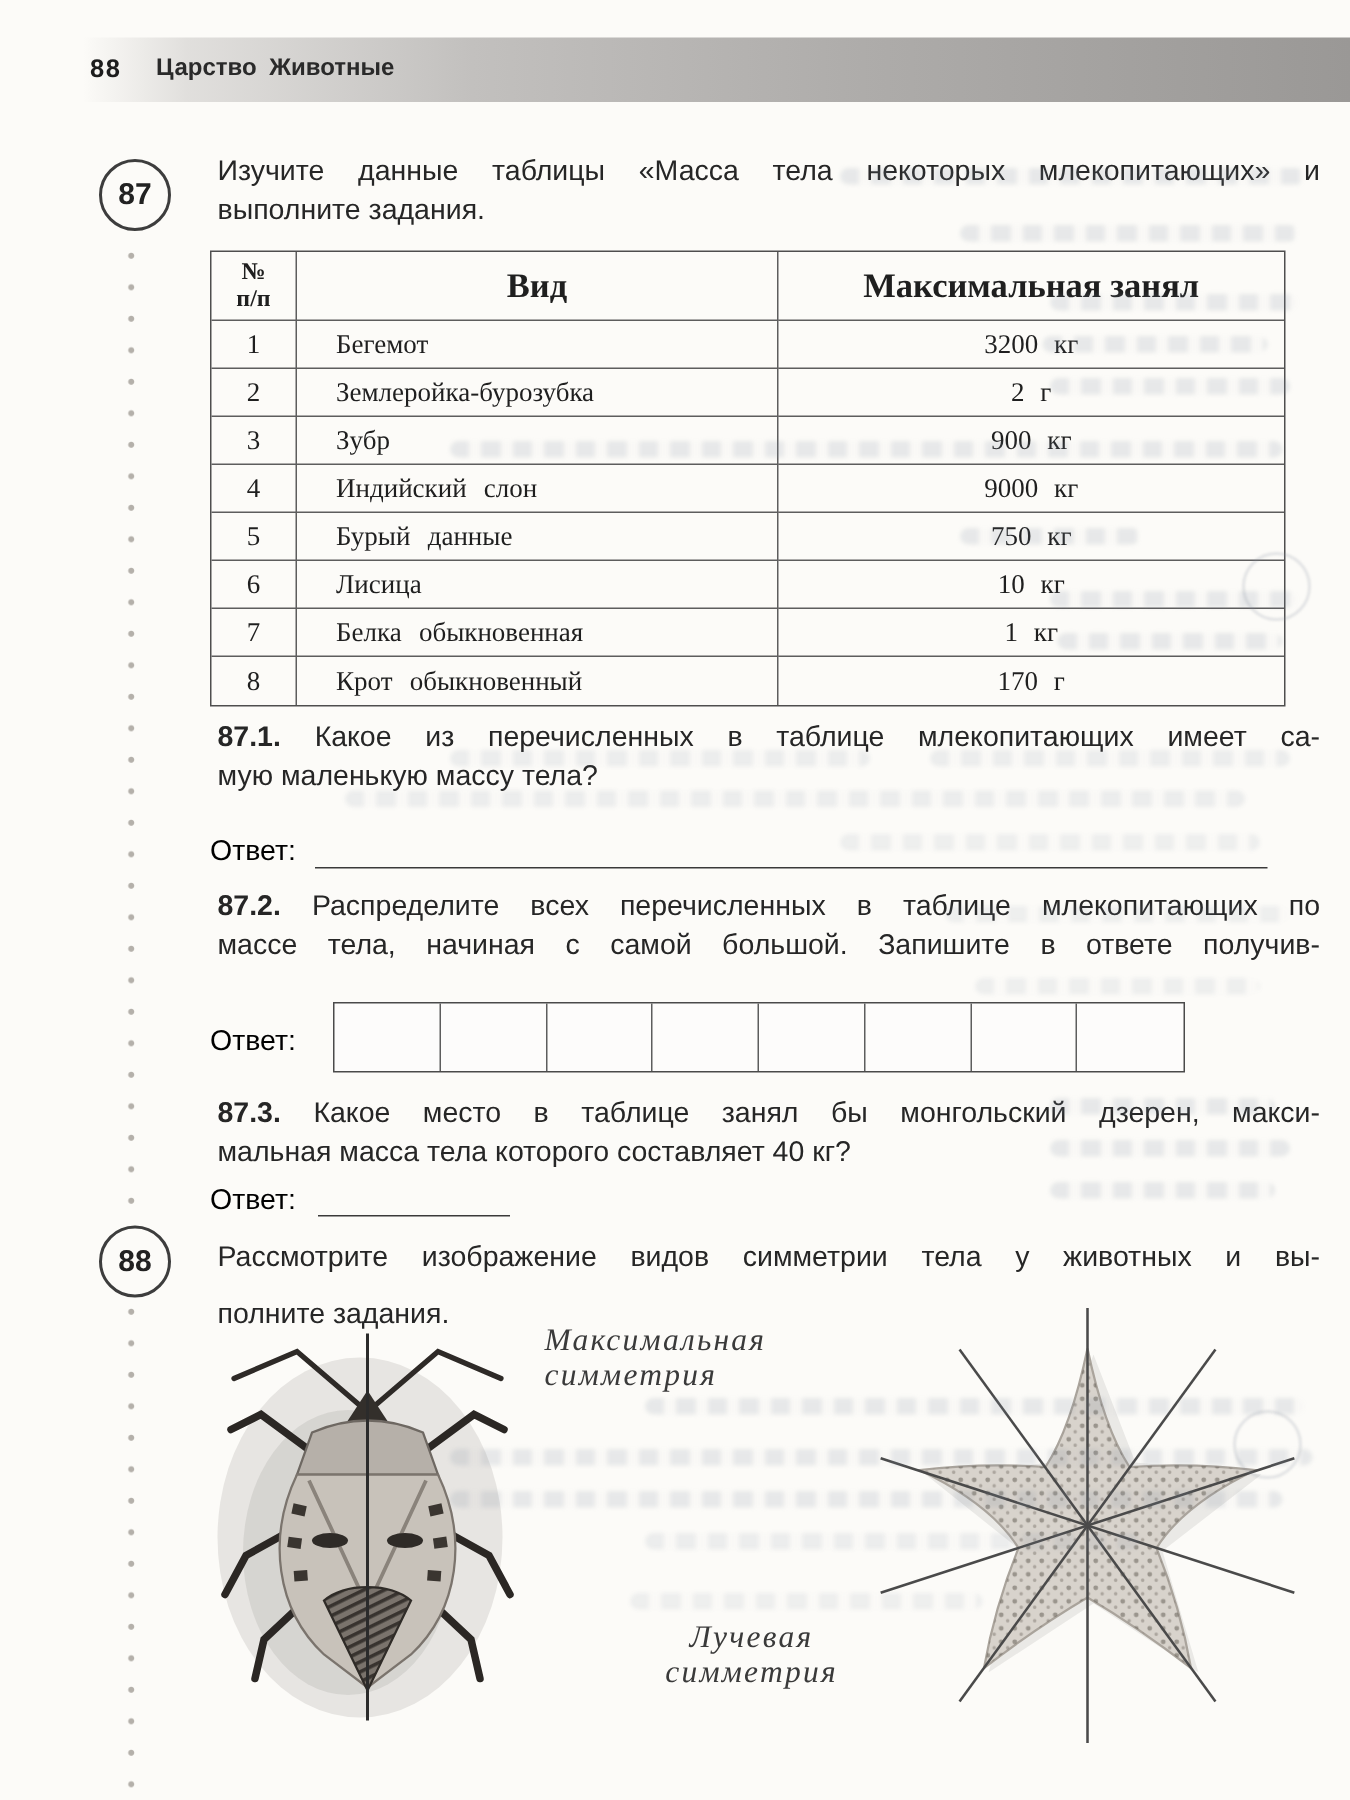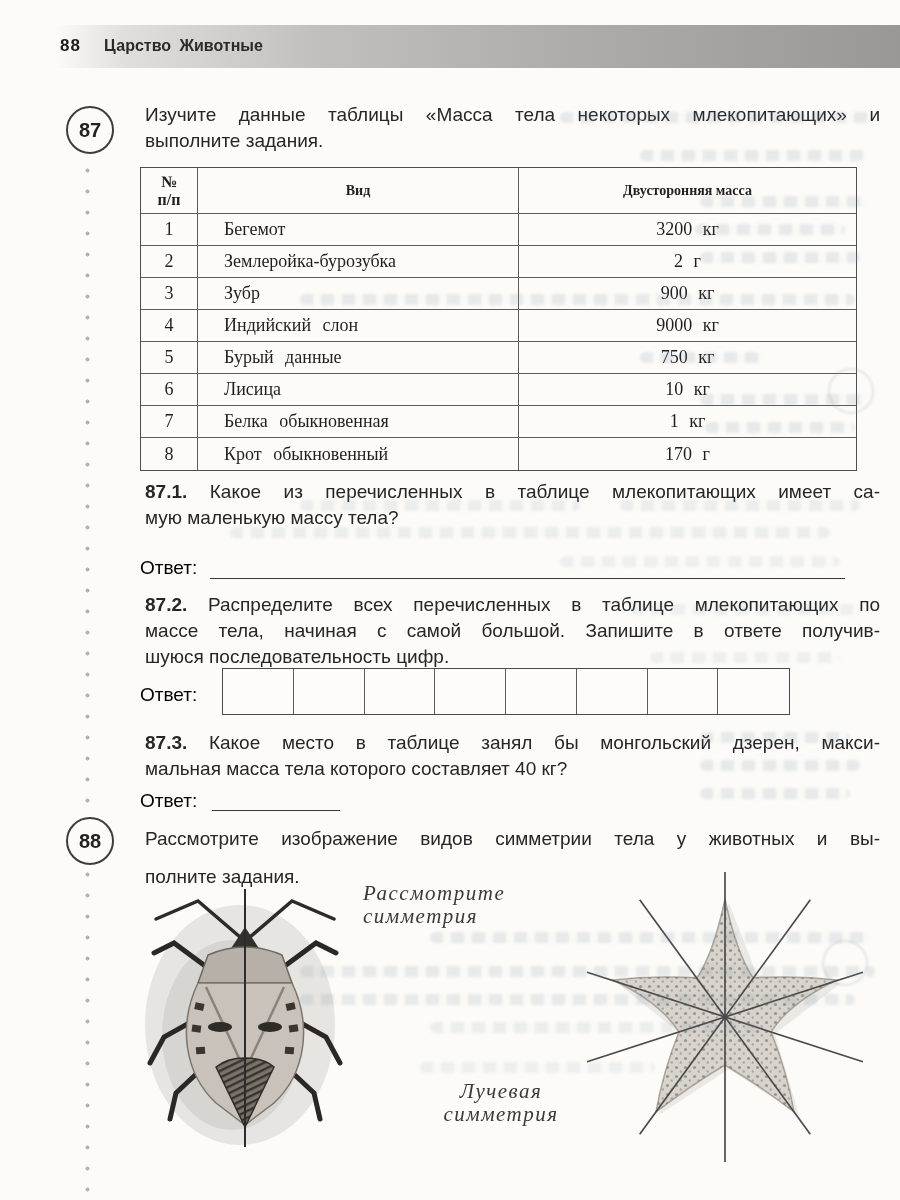--- a/index.html
+++ b/index.html
@@ -28,21 +28,21 @@
   .answer-line{position:absolute;border-bottom:1.6px solid #3a3a3a;}
   
   .mass-table{position:absolute;left:140px;top:167px;width:715px;border:1.6px solid #4e4e4e;
     display:grid;grid-template-columns:57px 321px 1fr;
     grid-template-rows:46px repeat(8,32px);
     font-family:"Liberation Serif",serif;color:#1f1f1f;background:transparent;}
   .mass-table .cell{border-right:1px solid #5d5d5d;border-bottom:1px solid #5d5d5d;
     display:flex;align-items:center;justify-content:center;font-size:18px;}
   .mass-table .cell.last-col{border-right:none;}
   .mass-table .cell.last-row{border-bottom:none;}
-  .mass-table .th{font-weight:bold;font-size:14px;}
+  .mass-table .th{font-weight:bold;font-size:23px;}
   .mass-table .th-num{flex-direction:column;line-height:18px;font-size:16px;}
   .mass-table .species{justify-content:flex-start;padding-left:26px;word-spacing:7px;}
   .mass-table .mass{word-spacing:6px;}
   
   .answer-boxes{position:absolute;left:222px;top:668px;width:566px;height:45px;
     border:1.6px solid #4a4a4a;display:grid;grid-template-columns:repeat(8,1fr);background:rgba(255,255,255,0.4);}
   .answer-boxes .box{border-right:1px solid #5d5d5d;}
   .answer-boxes .box:last-child{border-right:none;}
   
   .sym-label{position:absolute;font-family:"Liberation Serif",serif;font-style:italic;
@@ -76,21 +76,21 @@
 
   <div class="textline jfull" style="top:102px;">Изучите данные таблицы «Масса тела некоторых млекопитающих» и</div>
   <div class="textline" style="top:128px;">выполните задания.</div>
 
   <div class="mass-table">
     <div class="cell th th-num">
       <span>№</span>
       <span>п/п</span>
     </div>
     <div class="cell th">Вид</div>
-    <div class="cell th last-col">Двусторонняя масса</div>
+    <div class="cell th last-col">Максимальная занял</div>
 
     <div class="cell">1</div>
     <div class="cell species">Бегемот</div>
     <div class="cell mass last-col">3200 кг</div>
 
     <div class="cell">2</div>
     <div class="cell species">Землеройка-бурозубка</div>
     <div class="cell mass last-col">2 г</div>
 
     <div class="cell">3</div>
@@ -124,21 +124,20 @@
   </div>
   <div class="textline" style="top:505px;">мую маленькую массу тела?</div>
   <div class="answer-label" style="top:557px;">Ответ:</div>
   <div class="answer-line" style="left:210px;top:540px;width:635px;height:38px;"></div>
 
   <div class="textline jfull" style="top:592px;">
     <span class="qlabel">87.2.</span>
     <span>Распределите всех перечисленных в таблице млекопитающих по</span>
   </div>
   <div class="textline jfull" style="top:618px;">массе тела, начиная с самой большой. Запишите в ответе получив-</div>
-  <div class="textline" style="top:644px;">шуюся последовательность цифр.</div>
   <div class="answer-label" style="top:684px;">Ответ:</div>
   <div class="answer-boxes">
     <div class="box"></div>
     <div class="box"></div>
     <div class="box"></div>
     <div class="box"></div>
     <div class="box"></div>
     <div class="box"></div>
     <div class="box"></div>
     <div class="box"></div>
@@ -197,21 +196,21 @@
 
     <ellipse cx="80" cy="152" rx="12" ry="5" fill="#2f2b27"></ellipse>
     <ellipse cx="130" cy="152" rx="12" ry="5" fill="#2f2b27"></ellipse>
 
     <path d="M76,192 C90,180 120,180 134,192 L105,252 Z" fill="url(#striae)" stroke="#2f2b27" stroke-width="1.5"></path>
 
     <line x1="105" y1="14" x2="105" y2="272" stroke="#2b2b2b" stroke-width="2"></line>
   </svg>
 
   <div class="sym-label" style="left:363px;top:882px;">
-    <div>Рассмотрите</div>
+    <div>Максимальная</div>
     <div>симметрия</div>
   </div>
 
   <svg class="fig" style="left:575px;top:867px;" width="300" height="300" viewBox="0 0 300 300" aria-hidden="true">
     <defs>
       <pattern id="bumps" width="9" height="9" patternUnits="userSpaceOnUse">
         <circle cx="2.5" cy="2.5" r="1.6" fill="rgba(104,98,90,0.55)"></circle>
         <circle cx="6.8" cy="6.5" r="1.2" fill="rgba(104,98,90,0.4)"></circle>
       </pattern>
     </defs>

